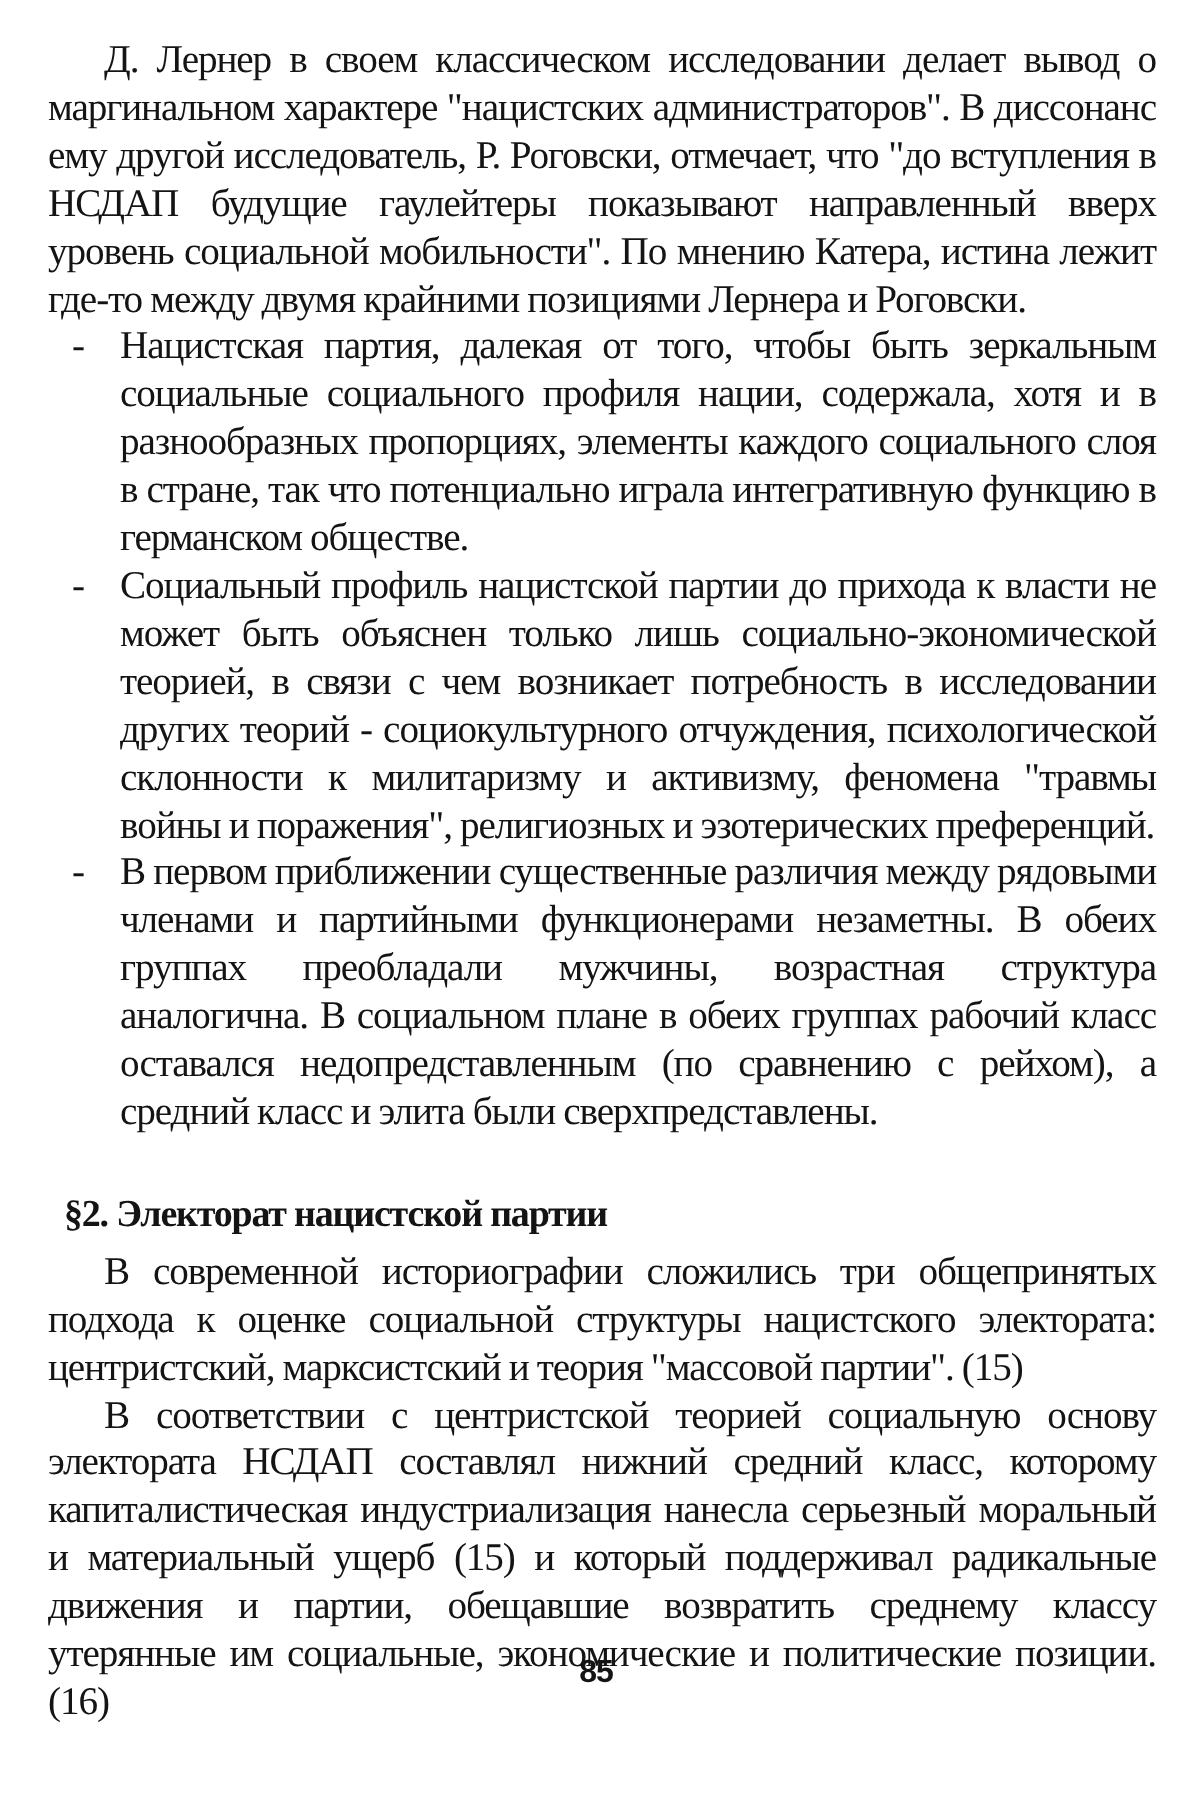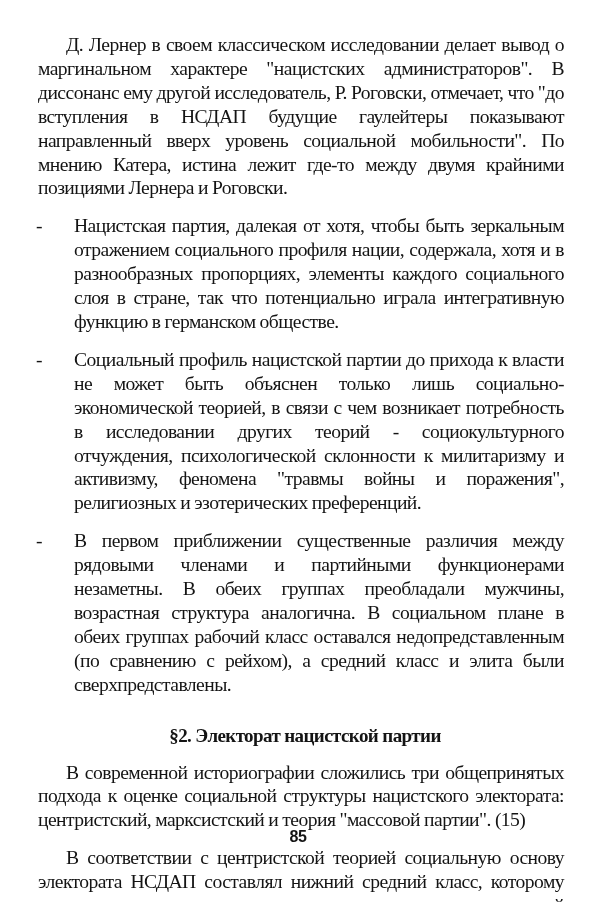--- a/index.html
+++ b/index.html
@@ -18,21 +18,21 @@
   .page {
     position: absolute;
     left: 24px;
     top: 19px;
     width: 554px;
   }
   .para, .bullet-text {
     font-size: 19.6px;
     line-height: 23.9px;
     text-align: justify;
-    margin: 14px;
+    margin: 0;
     letter-spacing: -0.55px;
     word-spacing: -0.3px;
   }
   .para {
     text-indent: 28px;
   }
   .bullet {
     position: relative;
     padding-left: 36px;
     margin: 0;
@@ -40,21 +40,20 @@
   .bullet-dash {
     position: absolute;
     left: 12px;
     top: 0;
     font-size: 19.6px;
     line-height: 23.9px;
   }
   .heading {
     font-size: 19px;
     font-weight: bold;
-    text-align: center;
     margin: 27px 0 6px 0;
     line-height: 23px;
     letter-spacing: -0.6px;
     padding-left: 8px;
   }
   .page-number {
     position: absolute;
     top: 828px;
     left: 0;
     width: 596px;
@@ -66,21 +65,21 @@
   }
 </style>
 </head>
 <body>
 
 <div class="page">
   <p class="para">Д. Лернер в своем классическом исследовании делает вывод о маргинальном характере "нацистских администраторов". В диссонанс ему другой исследователь, Р. Роговски, отмечает, что "до вступления в НСДАП будущие гаулейтеры показывают направленный вверх уровень социальной мобильности". По мнению Катера, истина лежит где-то между двумя крайними позициями Лернера и Роговски.</p>
 
   <div class="bullet">
     <span class="bullet-dash">-</span>
-    <p class="bullet-text">Нацистская партия, далекая от хотя, чтобы быть зеркальным отражением социального профиля нации, содержала, хотя и в разнообразных пропорциях, элементы каждого социального слоя в стране, так что потенциально играла интегративную функцию в германском обществе.</p>
+    <p class="bullet-text">Нацистская партия, далекая от того, чтобы быть зеркальным социальные социального профиля нации, содержала, хотя и в разнообразных пропорциях, элементы каждого социального слоя в стране, так что потенциально играла интегративную функцию в германском обществе.</p>
   </div>
   <div class="bullet">
     <span class="bullet-dash">-</span>
     <p class="bullet-text">Социальный профиль нацистской партии до прихода к власти не может быть объяснен только лишь социально-экономической теорией, в связи с чем возникает потребность в исследовании других теорий - социокультурного отчуждения, психологической склонности к милитаризму и активизму, феномена "травмы войны и поражения", религиозных и эзотерических преференций.</p>
   </div>
   <div class="bullet">
     <span class="bullet-dash">-</span>
     <p class="bullet-text">В первом приближении существенные различия между рядовыми членами и партийными функционерами незаметны. В обеих группах преобладали мужчины, возрастная структура аналогична. В социальном плане в обеих группах рабочий класс оставался недопредставленным (по сравнению с рейхом), а средний класс и элита были сверхпредставлены.</p>
   </div>
 

